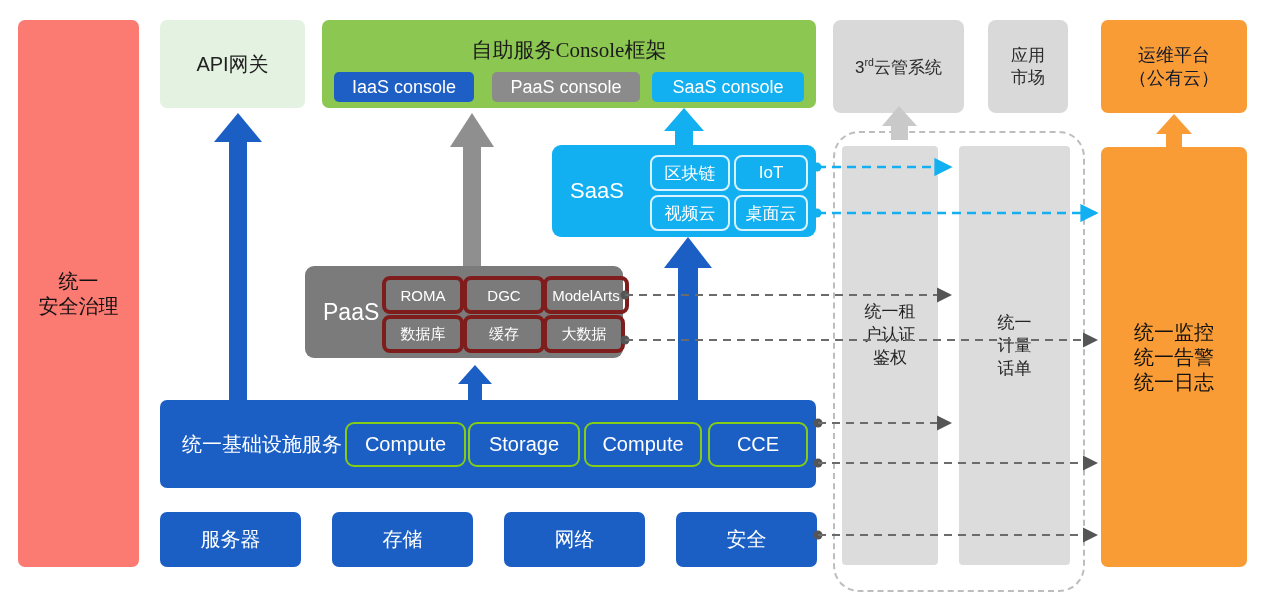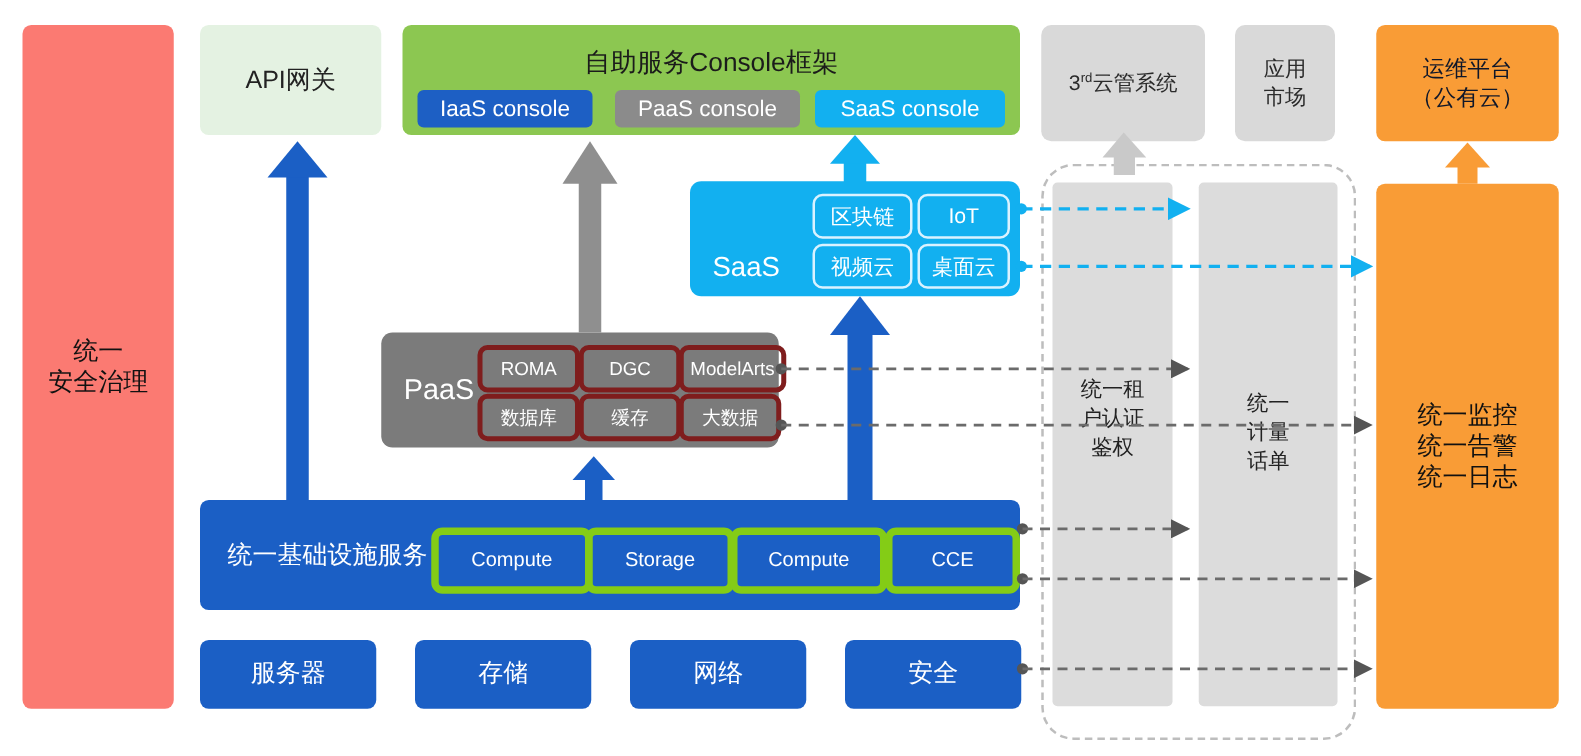--- a/index.html
+++ b/index.html
@@ -6,47 +6,47 @@
   body{width:1265px;height:605px;position:relative;overflow:hidden;
        font-family:"Liberation Sans","DejaVu Sans",sans-serif;color:#1a1a1a;}
   .abs{position:absolute;box-sizing:border-box;}
   .box{display:flex;align-items:center;justify-content:center;text-align:center;
        line-height:1.25;}
   
   .red-panel{background:#fb7a72;border-radius:7px;color:#111;font-size:20px;}
   .apigw{background:#e4f2e2;border-radius:7px;color:#222;font-size:20px;}
   .console-frame{background:#8cc751;border-radius:7px;}
   .console-title{position:absolute;left:0;right:0;top:16px;text-align:center;
-                 font-size:21px;color:#1b1b1b;}
+                 font-size:21px;color:#1b1b1b;font-family:Liberation Serif, serif;}
   .pill{position:absolute;border-radius:5px;display:flex;align-items:center;
         justify-content:center;color:#fff;font-size:18px;}
   .pill.iaas{background:#1d5fc4;}
   .pill.paas{background:#8b8b8b;}
   .pill.saas{background:#12b0f0;}
   .gray-panel{background:#d9d9d9;border-radius:8px;color:#2b2b2b;font-size:17px;}
   .orange-panel{background:#f99c36;border-radius:7px;color:#0f172a;font-size:18px;}
   .orange-big{background:#f99c36;border-radius:7px;color:#111;font-size:20px;}
   
   .saas-panel{background:#12b0f0;border-radius:9px;}
   .saas-label{position:absolute;left:18px;top:50%;transform:translateY(-50%);
-              color:#fff;font-size:22px;margin-top:23px;}
+              color:#fff;font-size:22px;}
   .chip{position:absolute;border:2px solid #d9f2ff;border-radius:8px;color:#fff;
         display:flex;align-items:center;justify-content:center;font-size:17px;}
   
   .paas-panel{background:#7b7b7b;border-radius:9px;}
   .paas-label{position:absolute;left:18px;top:50%;transform:translateY(-50%);
               color:#fff;font-size:23px;}
   .chip-g{position:absolute;border:4px solid #7f1d1d;border-radius:8px;color:#fff;
           display:flex;align-items:center;justify-content:center;font-size:15px;}
   
   .infra-bar{background:#1b5fc5;border-radius:7px;}
   .infra-label{position:absolute;left:22px;top:50%;transform:translateY(-50%);
                color:#fff;font-size:20px;}
-  .chip-b{position:absolute;border:6px solid #84cc16;border-radius:9px;color:#fff;
-          display:flex;align-items:center;justify-content:center;font-size:16px;}
+  .chip-b{position:absolute;border:2px solid #84cc16;border-radius:9px;color:#fff;
+          display:flex;align-items:center;justify-content:center;font-size:20px;}
   .base-box{background:#1b5fc5;border-radius:7px;color:#fff;font-size:20px;}
   
   .dash-container{border:2px dashed #bdbdbd;border-radius:26px;}
   .gcol{background:#dcdcdc;border-radius:4px;}
   .gcol-label{position:absolute;left:0;right:0;text-align:center;font-size:17px;
               color:#222;line-height:1.35;}
   svg.overlay{position:absolute;left:0;top:0;width:1265px;height:605px;
               pointer-events:none;}
   sup{font-size:0.62em;vertical-align:super;}
 </style>

